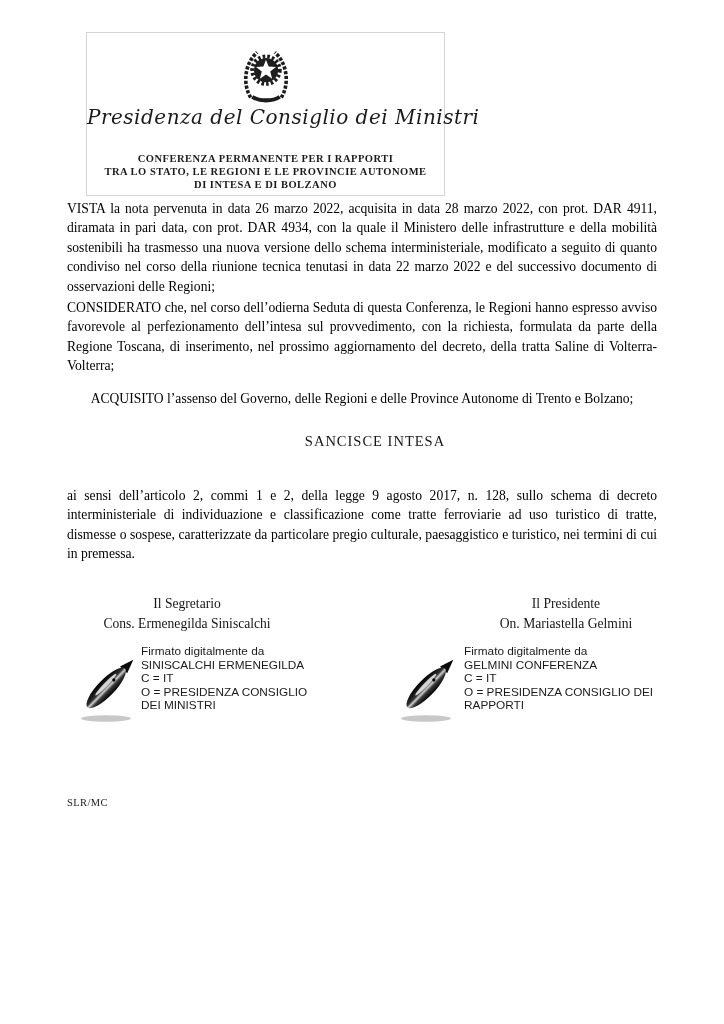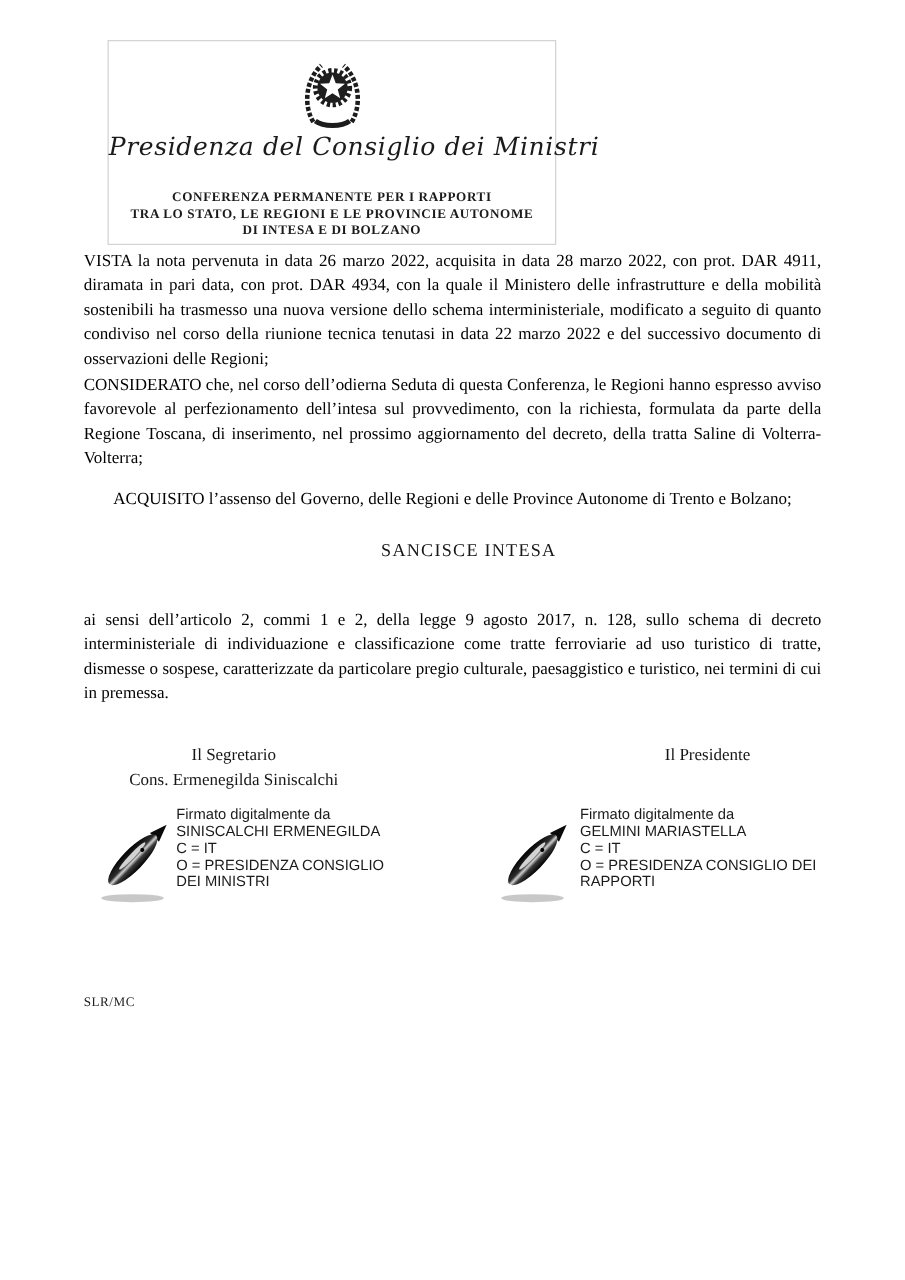--- a/index.html
+++ b/index.html
@@ -137,20 +137,21 @@
   <div class="heading">SANCISCE INTESA</div>
 
   <p class="para p-aisensi">ai sensi dell’articolo 2, commi 1 e 2, della legge 9 agosto 2017, n. 128, sullo schema di decreto interministeriale di individuazione e classificazione come tratte ferroviarie ad uso turistico di tratte, dismesse o sospese, caratterizzate da particolare pregio culturale, paesaggistico e turistico, nei termini di cui in premessa.</p>
 
   <div class="sig-block sig-left">
     <div>Il Segretario</div>
     <div>Cons. Ermenegilda Siniscalchi</div>
   </div>
   <div class="sig-block sig-right">
     <div>Il Presidente</div>
+    <div>On. Mariastella Gelmini</div>
   </div>
 
   <svg class="stamp-pen pen-left" width="58" height="78" viewBox="0 0 58 78" aria-hidden="true">
     <defs>
       <linearGradient id="penGradA" x1="0" y1="0" x2="1" y2="0">
         <stop offset="0" stop-color="#000000"></stop>
         <stop offset="0.42" stop-color="#2e2e2e"></stop>
         <stop offset="0.55" stop-color="#cfcfcf"></stop>
         <stop offset="0.7" stop-color="#3a3a3a"></stop>
         <stop offset="1" stop-color="#000000"></stop>
@@ -185,21 +186,21 @@
     <ellipse cx="26" cy="73.5" rx="25" ry="3.2" fill="#9a9a9a" opacity="0.55"></ellipse>
     <g transform="rotate(44 29 40)">
       <polygon points="29,5 34,19 24,19" fill="#0a0a0a"></polygon>
       <ellipse cx="29" cy="44" rx="8.5" ry="27" fill="url(#penGradB)"></ellipse>
       <ellipse cx="26.5" cy="42" rx="2" ry="15" fill="#f1f1f1" opacity="0.85"></ellipse>
       <circle cx="29" cy="33" r="1.6" fill="#000"></circle>
     </g>
   </svg>
   <div class="stamp-text stamp-text-right">
     <div>Firmato digitalmente da</div>
-    <div>GELMINI MARIASTELLA</div>
+    <div>GELMINI CONFERENZA</div>
     <div>C = IT</div>
     <div>O = PRESIDENZA CONSIGLIO DEI</div>
     <div>RAPPORTI</div>
   </div>
 
   <div class="footer-initials">SLR/MC</div>
 
 </div>
 
 </body></html>

